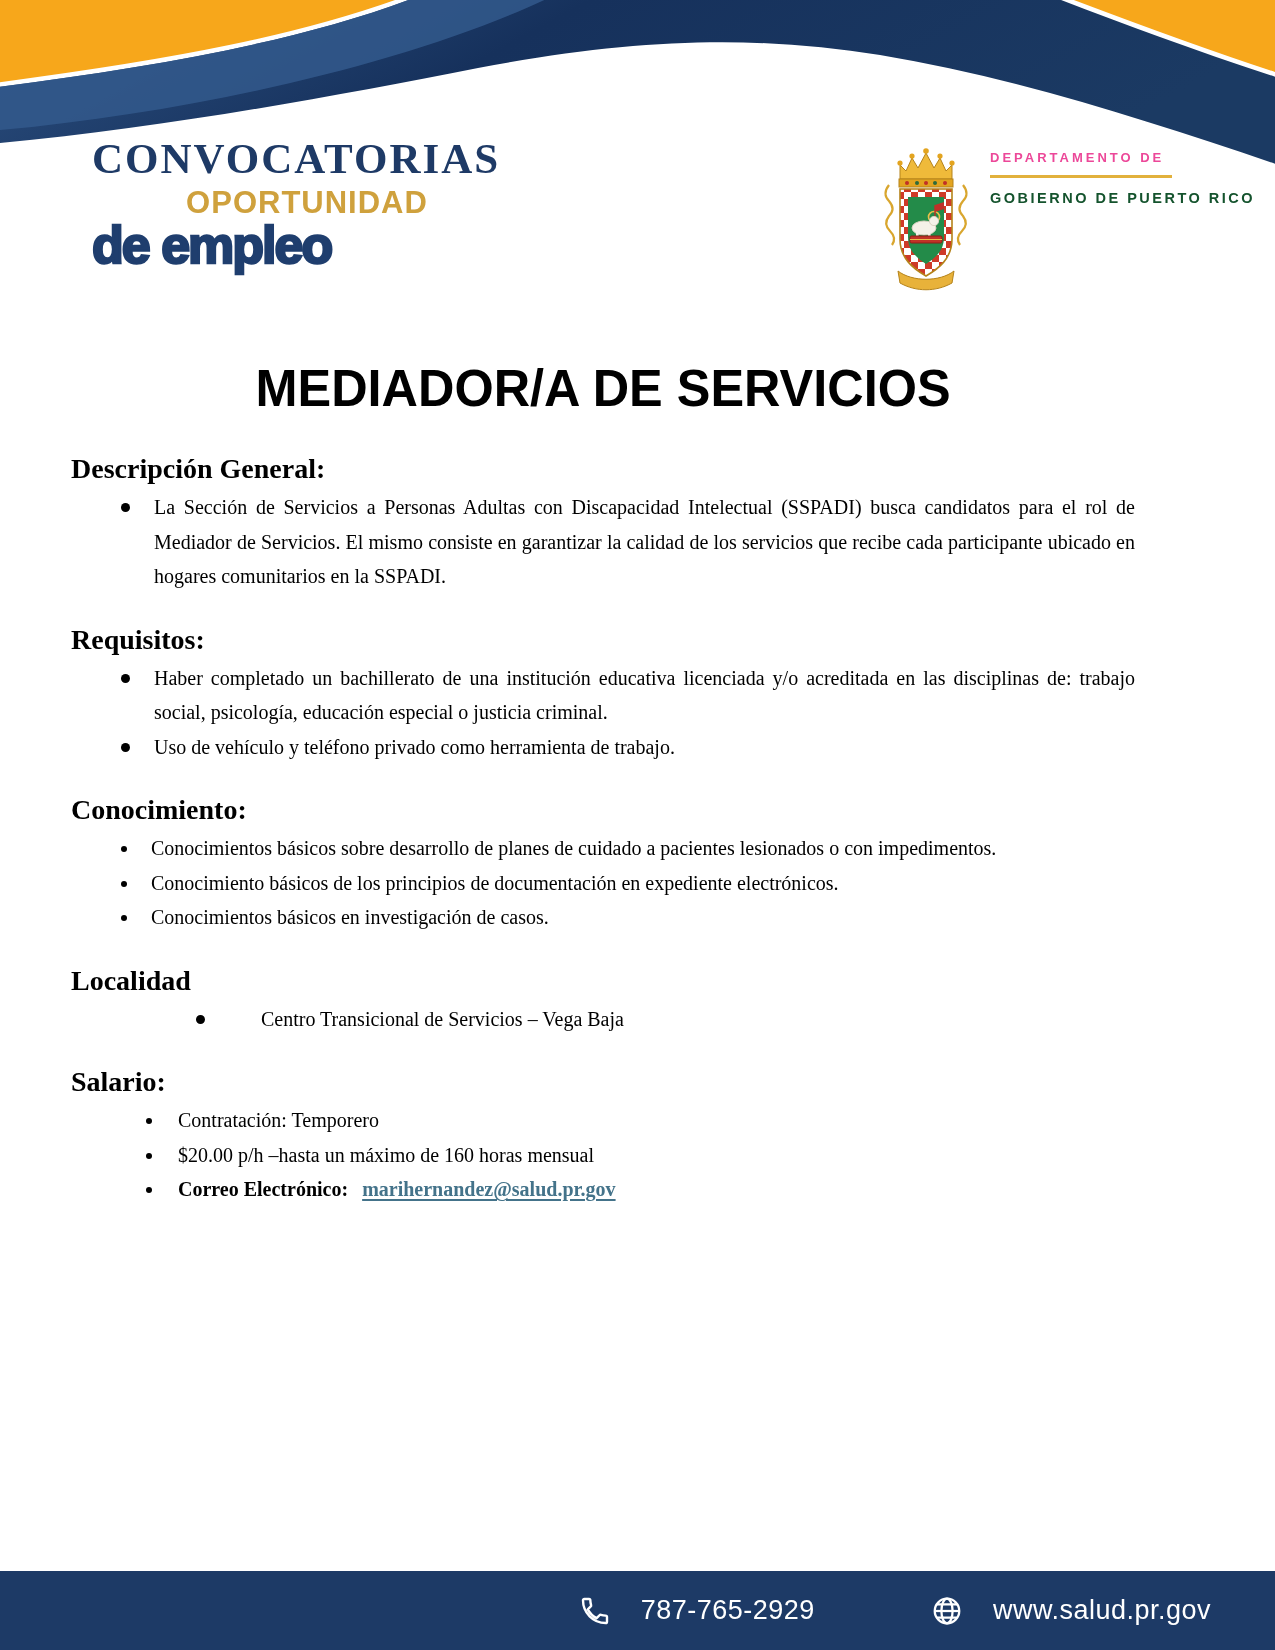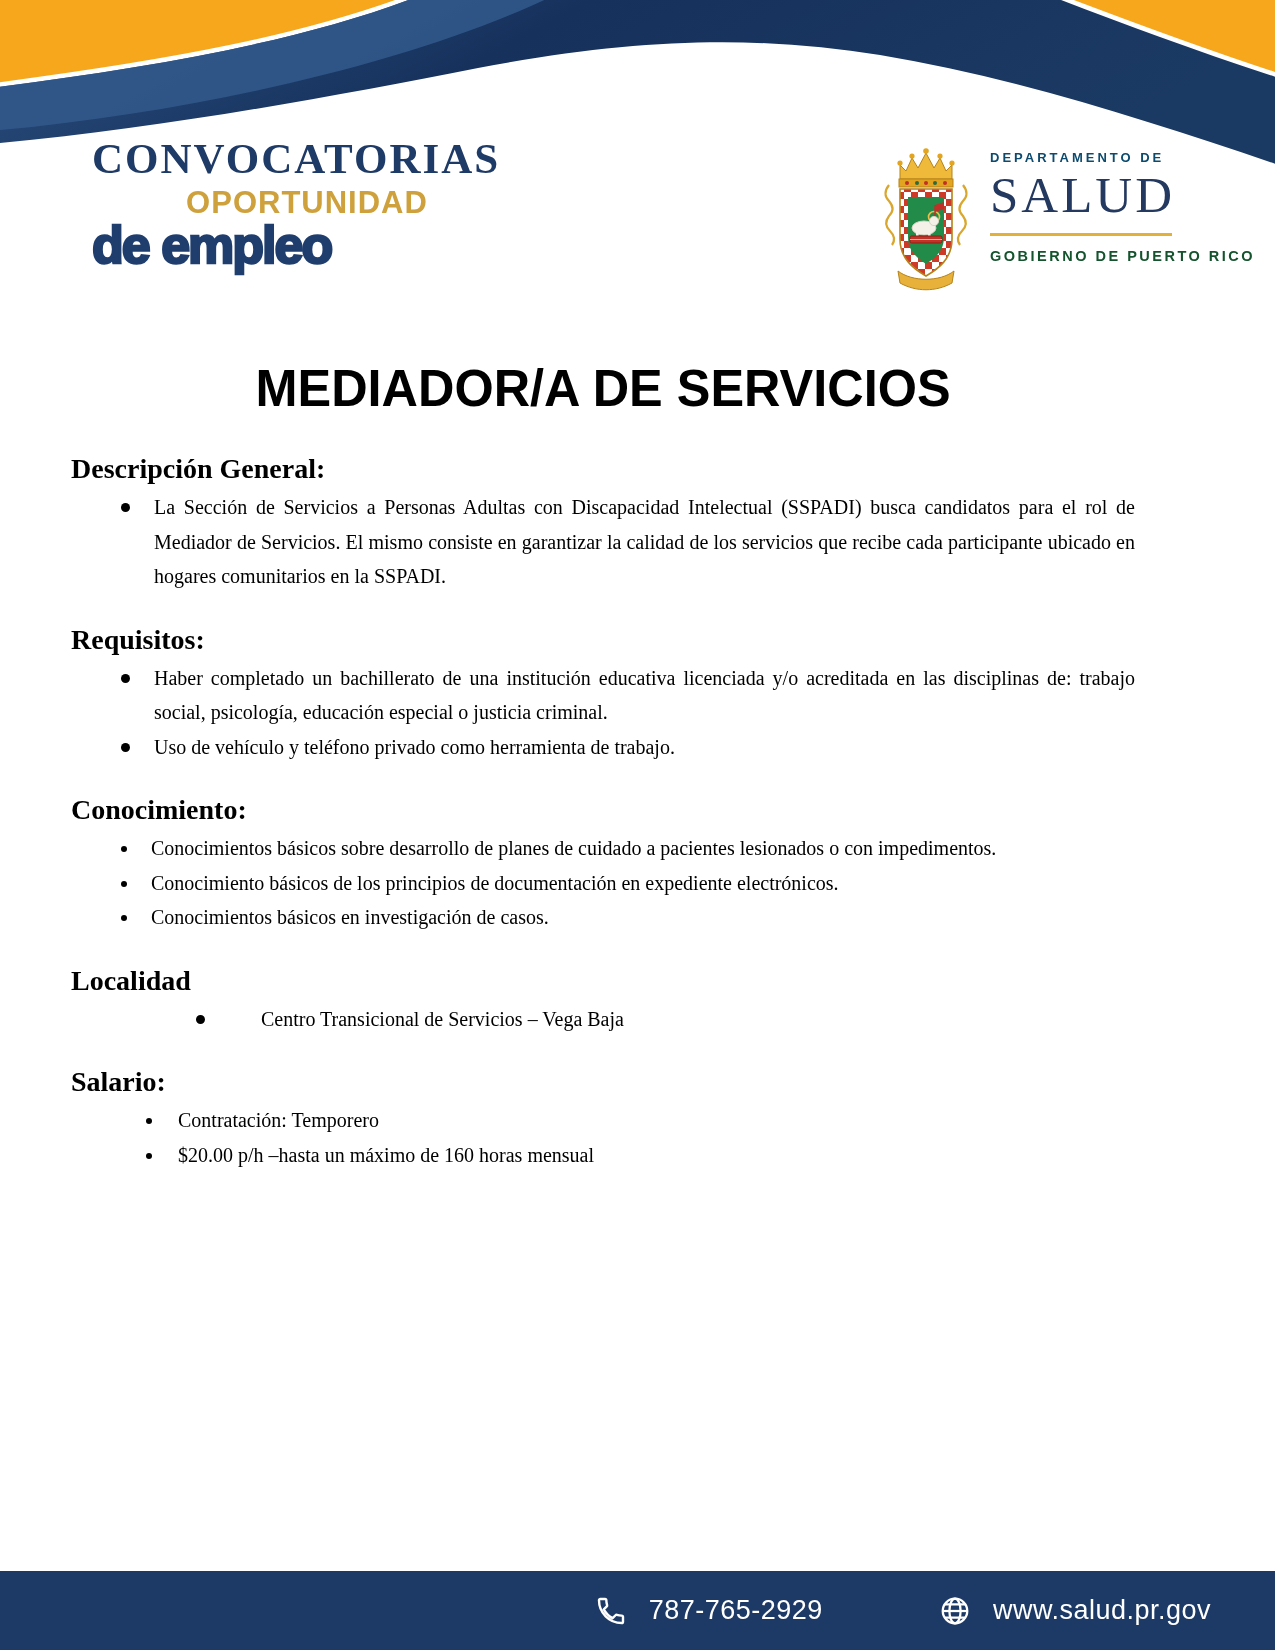--- a/index.html
+++ b/index.html
@@ -35,21 +35,21 @@
     -webkit-text-stroke:2.5px #1f3e6e;
     letter-spacing:-2px; line-height:0.95; margin-top:0px; white-space:nowrap;
   }
 
   
   .agency { position:absolute; left:876px; top:142px; z-index:2; display:flex; align-items:flex-start; }
   .crest { width:100px; height:152px; flex:0 0 auto; }
   .agency-text { margin-left:14px; padding-top:8px; }
   .agency-dept {
     font-family:"Liberation Sans", sans-serif;
-    font-size:13px; font-weight:700; color:#0c4a6e; letter-spacing:3px; white-space:nowrap;
+    font-size:13px; font-weight:700; color:#ec4899; letter-spacing:3px; white-space:nowrap;
   }
   .agency-name {
     font-family:"Liberation Serif", serif;
     font-size:51px; font-weight:400; color:#24395f; letter-spacing:3px; line-height:1.05; margin-top:4px;
   }
   .agency-rule { width:182px; height:3px; background:#e2b13c; margin-top:10px; }
   .agency-gov {
     font-family:"Liberation Sans", sans-serif;
     font-size:14.5px; font-weight:700; color:#14532d; letter-spacing:2.5px; margin-top:12px; white-space:nowrap;
   }
@@ -92,21 +92,21 @@
     font-family:"Liberation Sans", sans-serif;
     font-size:24px; color:#4a4a4a; letter-spacing:0.3px; white-space:pre;
   }
   .footer-bar {
     position:absolute; left:0; bottom:0; width:1275px; height:79px; z-index:2;
     background:#1d3a66;
     display:flex; align-items:center; justify-content:flex-end;
     padding-right:64px; gap:116px;
     font-family:"Liberation Sans", sans-serif; color:#fff;
   }
-  .foot-group { display:flex; align-items:center; gap:22px; }
+  .foot-group { display:flex; align-items:center; gap:30px; }
   .foot-text { font-size:27px; letter-spacing:0.5px; }
   .foot-icon { width:32px; height:32px; display:block; }
 </style>
 </head>
 <body>
 
 <div class="page">
 
   <svg class="wave-svg" viewBox="0 0 1275 420" preserveAspectRatio="none" aria-hidden="true">
     <defs>
@@ -169,21 +169,20 @@
       <rect x="40" y="89" width="2.6" height="5" fill="#f4f1e8"></rect>
       <rect x="52" y="89" width="2.6" height="5" fill="#f4f1e8"></rect>
 
       <rect x="34" y="93" width="32" height="7" rx="1.5" fill="#c13227" stroke="#8e1f17" stroke-width="1"></rect>
       <line x1="34" y1="96.5" x2="66" y2="96.5" stroke="#e9c04b" stroke-width="1"></line>
 
       <path d="M22,128 C36,139 64,139 78,128 L76,140 C60,149 40,149 24,140 Z" fill="#e8b23a" stroke="#b5831a" stroke-width="1"></path>
     </svg>
     <div class="agency-text">
       <div class="agency-dept">DEPARTAMENTO DE</div>
-      <div class="agency-name">SALUD</div>
       <div class="agency-rule"></div>
       <div class="agency-gov">GOBIERNO DE PUERTO RICO</div>
     </div>
   </div>
 
   <div class="main">
     <div class="doc-title">MEDIADOR/A DE SERVICIOS</div>
     <div class="sections">
         <section class="sec">
           <div class="sec-h">Descripción General:</div>
@@ -236,20 +235,24 @@
         <section class="sec">
           <div class="sec-h">Salario:</div>
           <div class="items indent-wide">
             <div class="item">
               <span class="dot small"></span>
               <div class="itext">Contratación: Temporero</div>
             </div>
             <div class="item">
               <span class="dot small"></span>
               <div class="itext">$20.00 p/h –hasta un máximo de 160 horas mensual</div>
+            </div>
+            <div class="item">
+              <span class="dot small"></span>
+              <div class="itext"><strong>Correo Electrónico:</strong><a class="mail" href="#">marihernandez@salud.pr.gov</a></div>
             </div>
           </div>
         </section>
       </div>
   </div>
 
 
   <div class="footer-bar">
     <div class="foot-group">
       <svg class="foot-icon" viewBox="0 0 24 24" aria-hidden="true">

